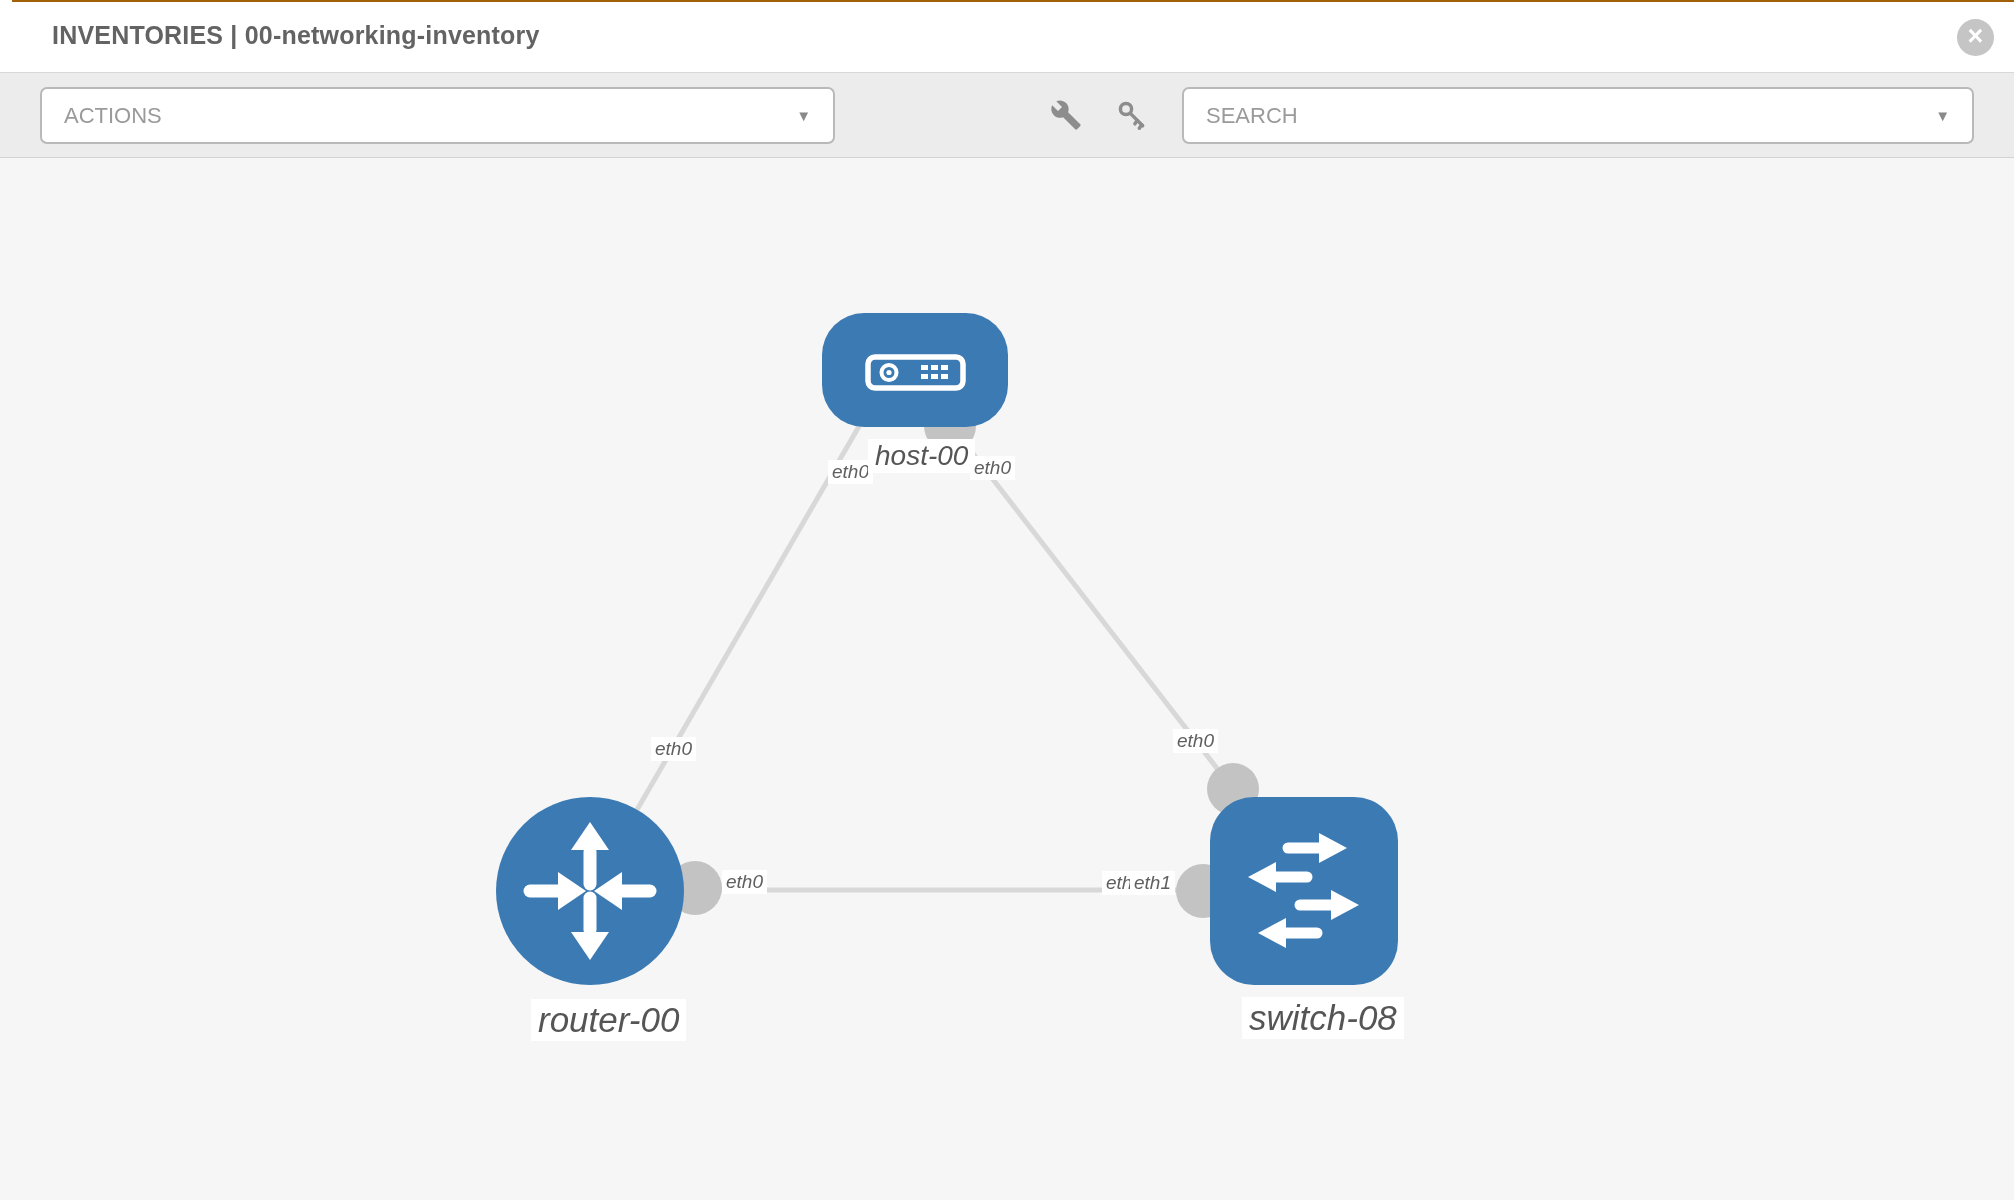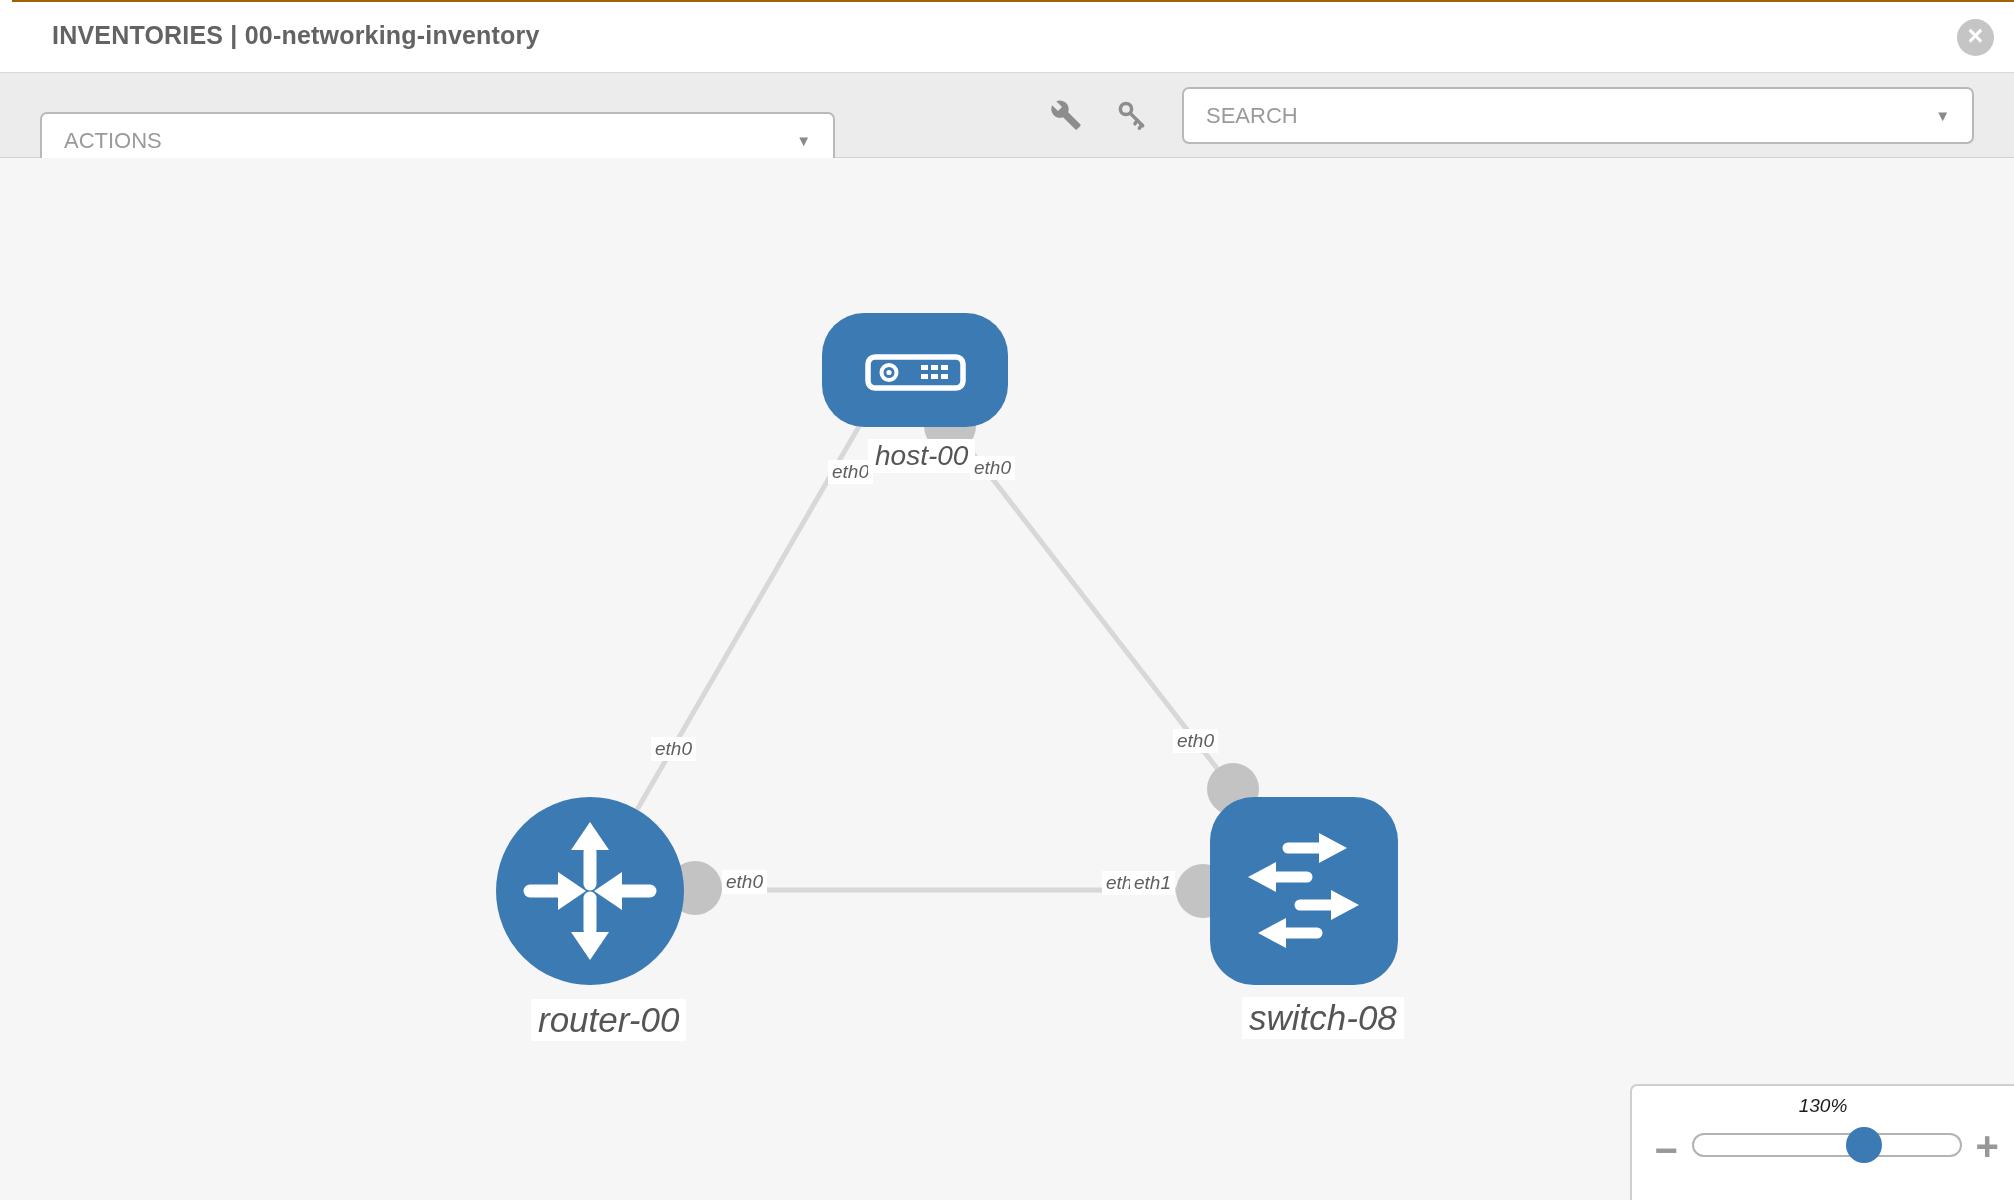--- a/index.html
+++ b/index.html
@@ -16,21 +16,21 @@
                display:flex; align-items:center; justify-content:center; }
   .close-btn span { font-size:27px; font-weight:bold; line-height:1; margin-top:-3px; }
 
   
   .toolbar { position:absolute; top:72px; left:0; width:2014px; height:86px;
              background:#ececec; border-top:1px solid #d8d8d8; border-bottom:1px solid #d2d2d2; }
   .dropdown { position:absolute; top:14px; height:57px; background:#fff;
               border:2px solid #b9b9b9; border-radius:7px; color:#9a9a9a; font-size:22px;
               display:flex; align-items:center; justify-content:space-between;
               padding:0 22px; cursor:pointer; }
-  .dd-actions { left:40px;  width:795px;margin-top:25px; }
+  .dd-actions { left:40px;  width:795px; }
   .dd-search  { left:1182px; width:792px; }
   .caret { font-size:15px; color:#8a8a8a; }
   .tool-icon-btn { position:absolute; top:50%; transform:translate(-50%,-50%);
                    width:44px; height:44px; display:flex; align-items:center;
                    justify-content:center; cursor:pointer; }
   .tool-icon-btn svg { fill:none; stroke:#8d8d8d; }
 
   
   .canvas { position:absolute; top:158px; left:0; width:2014px; height:1042px;
             background:#f6f6f6;font-style:italic; }
@@ -171,20 +171,13 @@
   <div class="if-label" style="left:722px; top:712px;">eth0</div>
 
   <div class="if-overlap" style="left:1102px; top:713px;">
     <div class="if-label" style="left:0px;">eth0</div>
     <div class="if-label" style="left:28px;">eth1</div>
   </div>
 
   <div class="node-label" style="left:531px; top:841px;">router-00</div>
   <div class="node-label" style="left:1242px; top:839px;">switch-08</div>
 
-  <div class="zoom-panel">
-    <div class="zoom-level">130%</div>
-    <div class="zoom-btn zoom-minus">−</div>
-    <div class="zoom-track"></div>
-    <div class="zoom-thumb"></div>
-    <div class="zoom-btn zoom-plus">+</div>
-  </div>
 </div>
 
 </body></html>

